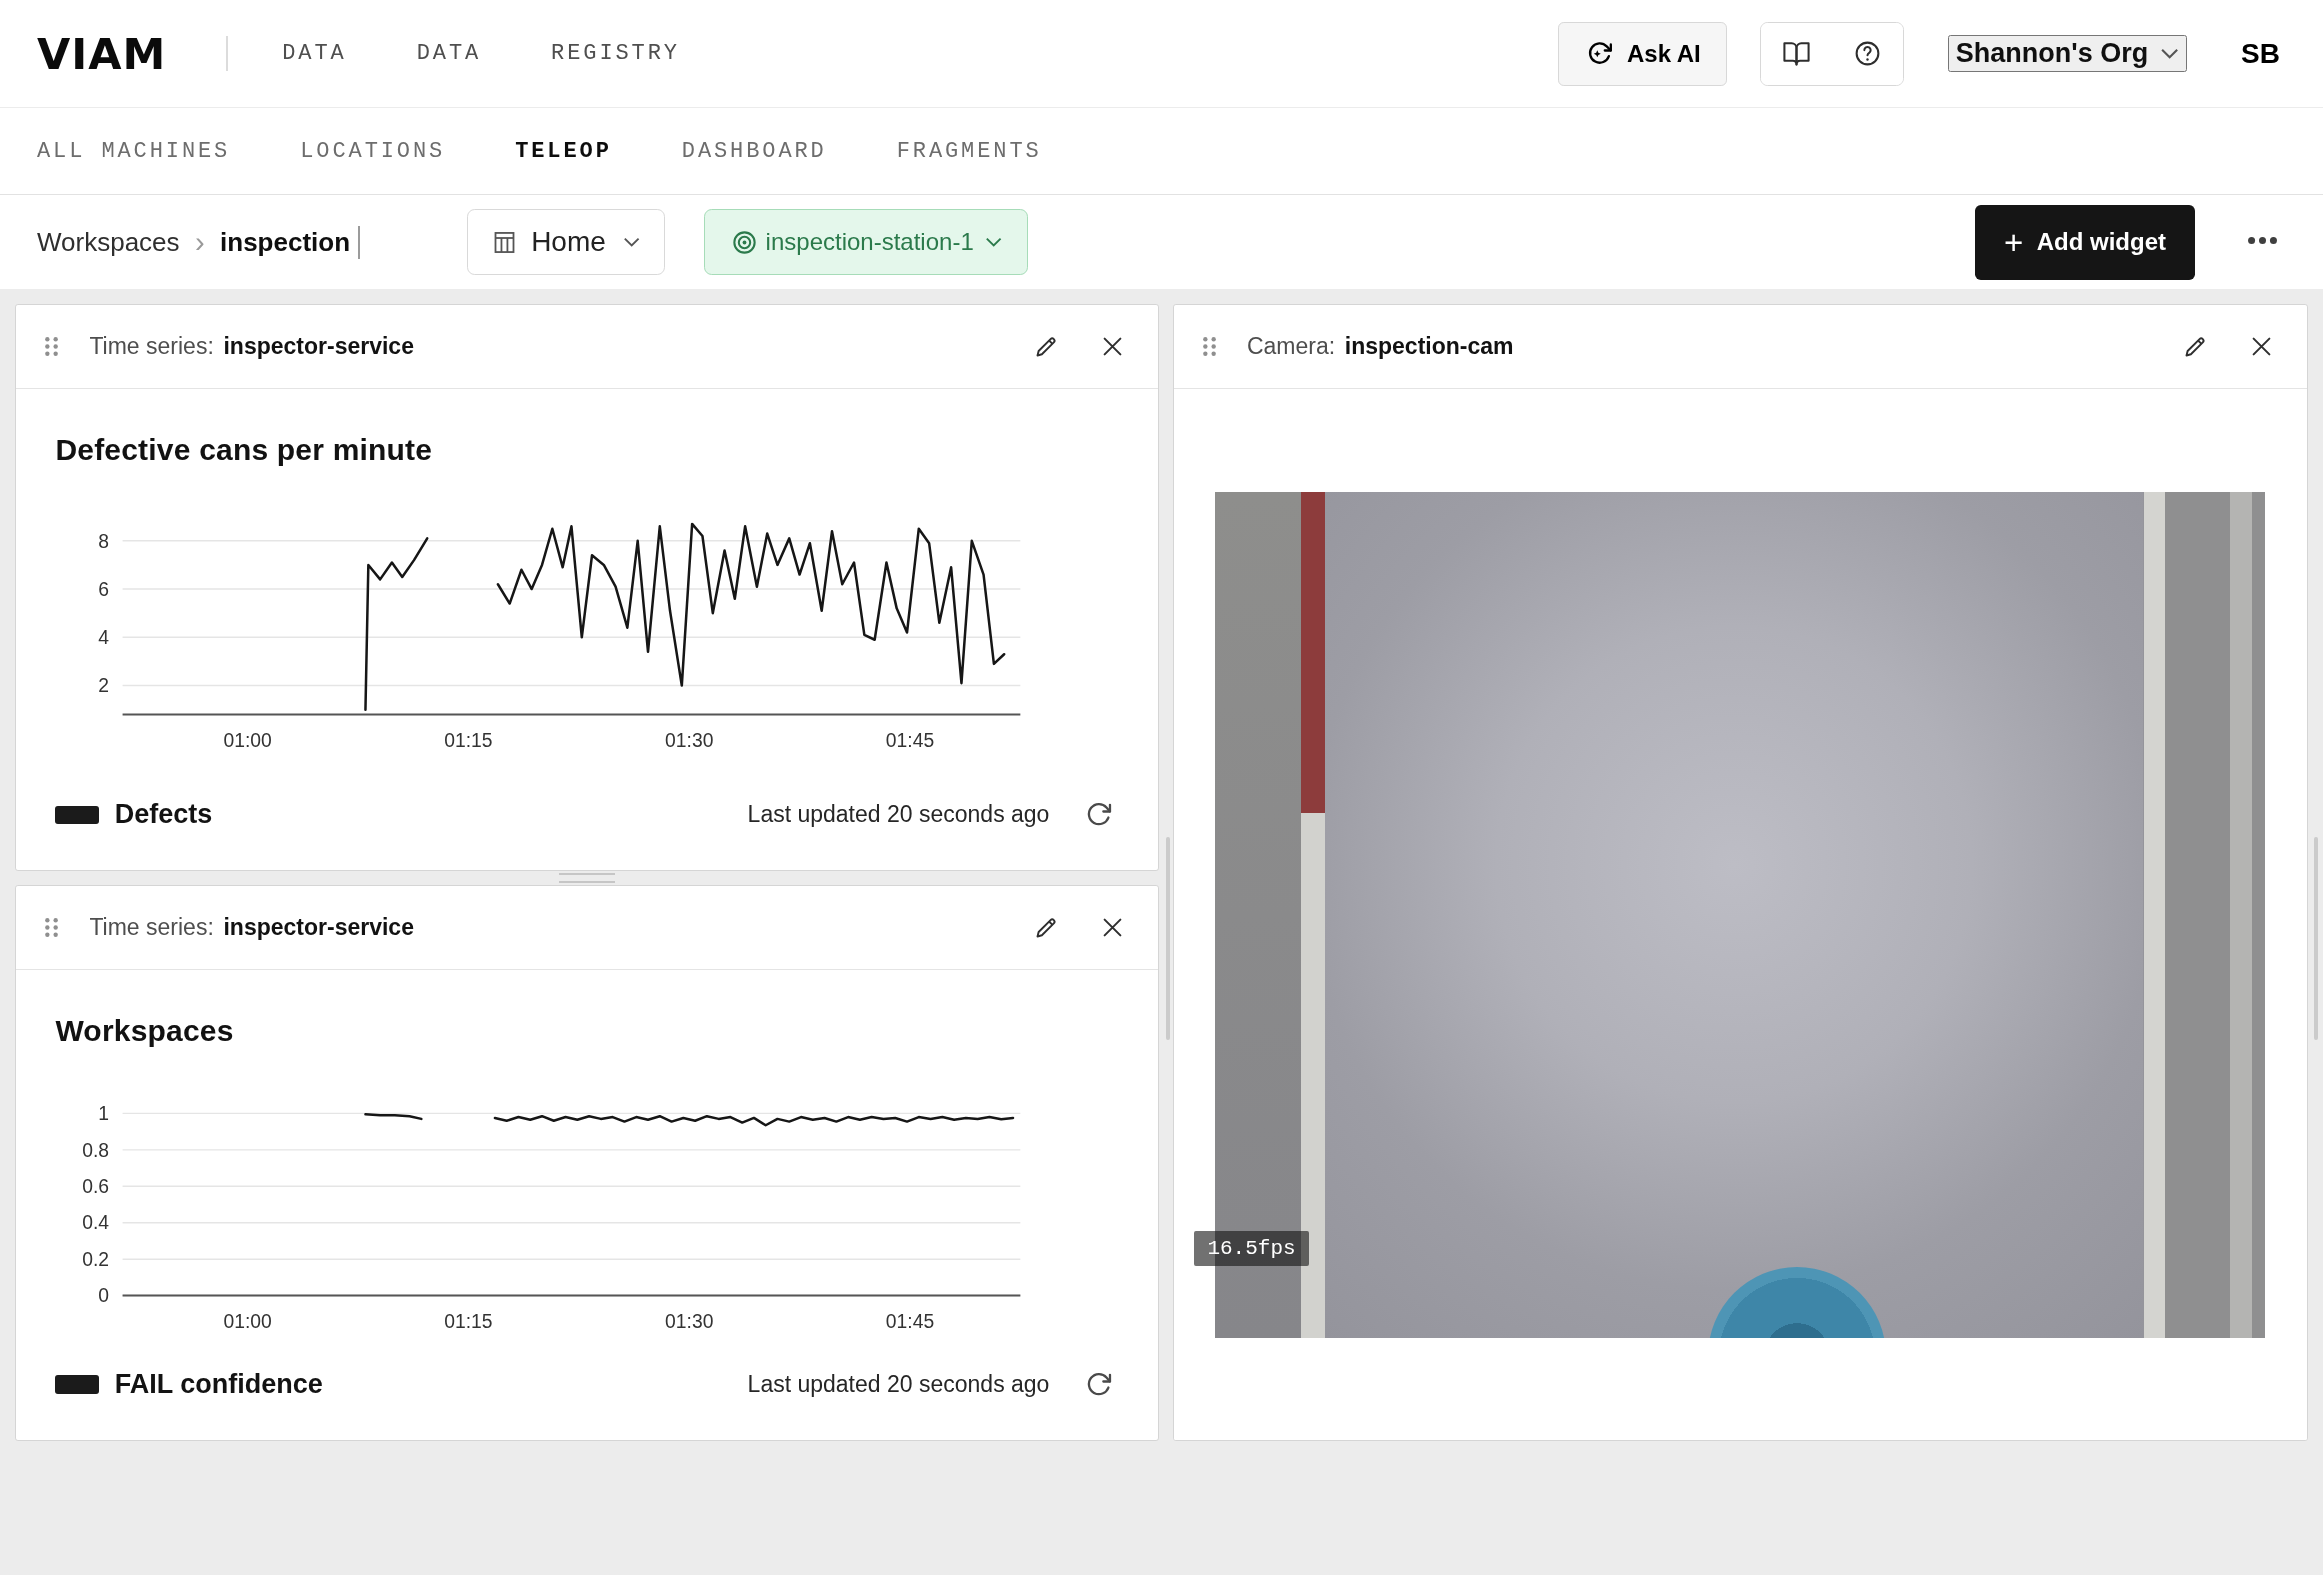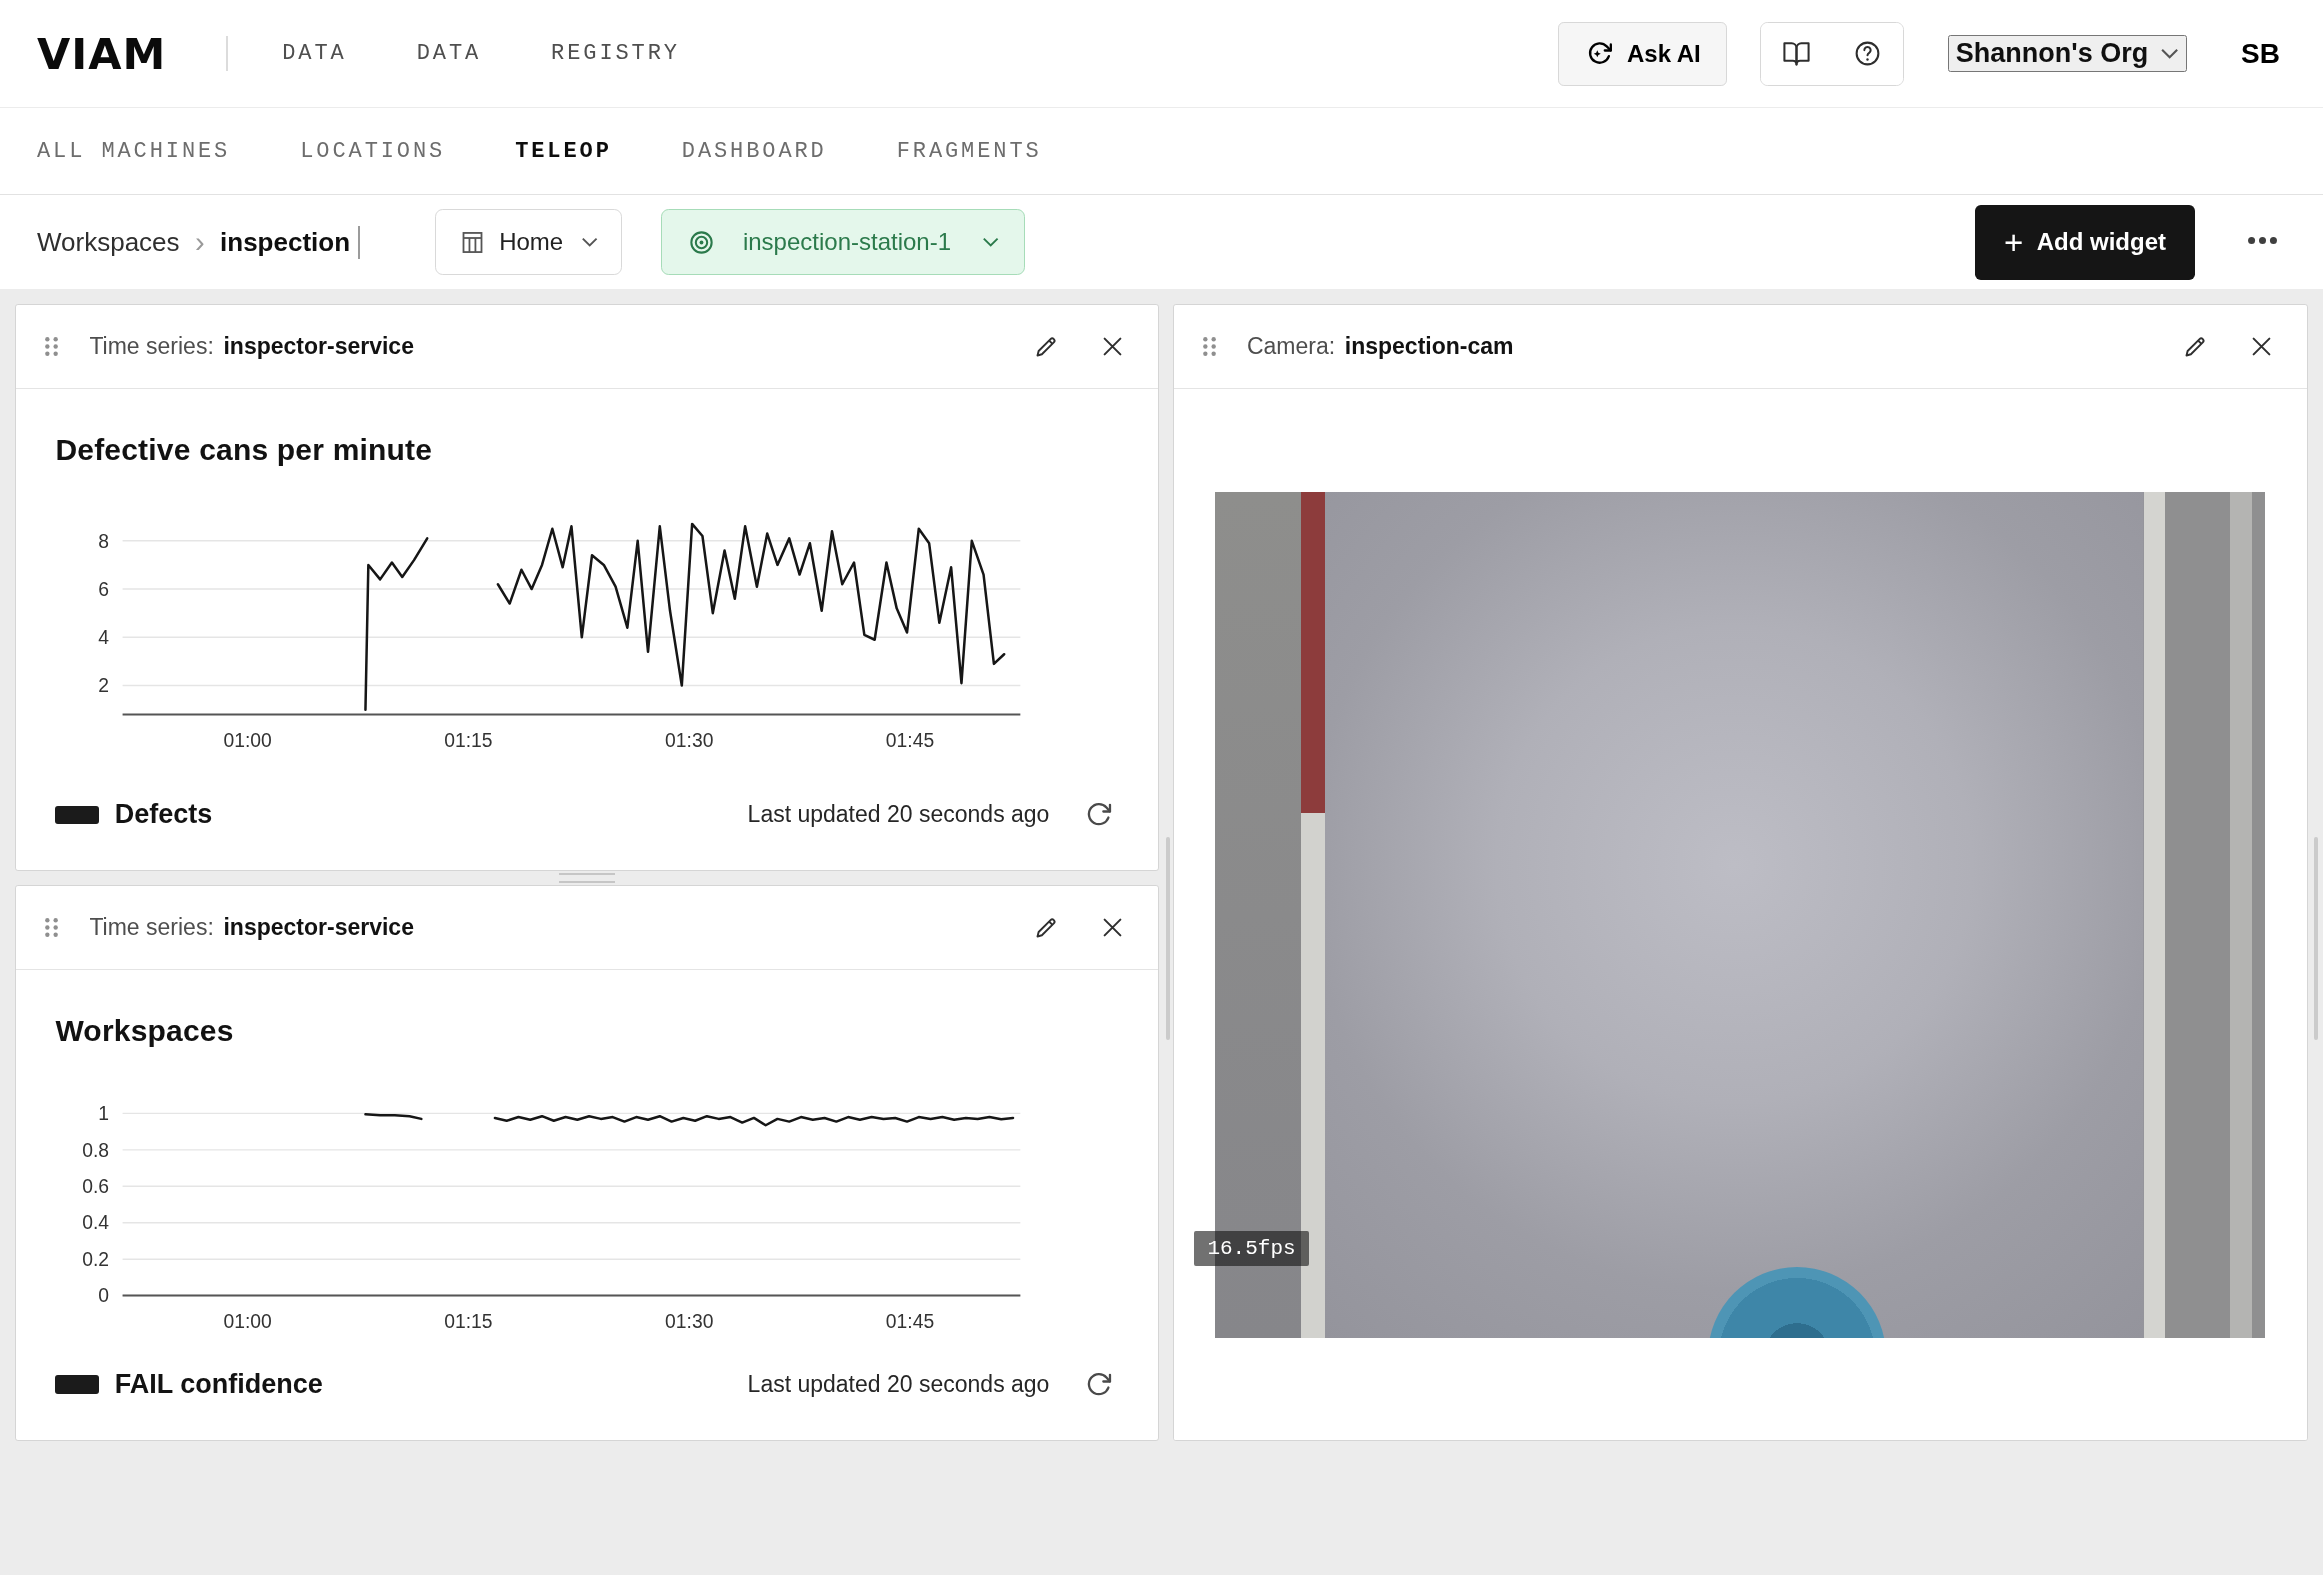--- a/index.html
+++ b/index.html
@@ -39,24 +39,24 @@
     color:#6d6d6d; background:none; border:none; padding:0; cursor:pointer; }
   .tab.active { color:#0d0d0d; font-weight:700; }
 
   
   .toolbar { height:94px; background:#fff; display:flex; align-items:center; padding:0 37px; }
   .crumb { font-size:26px; color:#2f2f2f; background:none; border:none; padding:0; cursor:pointer; }
   .crumb-sep { font-size:29px; color:#9a9a9a; margin:0 15.4px; }
   .crumb-name { font-size:26px; font-weight:700; color:#0f0f0f; }
   .cursor-bar { width:1.9px; height:33px; background:#9b9b9b; margin-left:7.7px; }
   .btn-outline { display:flex; align-items:center; gap:13.5px; height:66px; padding:0 23px;
-    border:1px solid #d9d9d9; border-radius:7.7px; background:#fff; font-size:24px;
-    color:#222; cursor:pointer; margin-left:75px; }
+    border:1px solid #d9d9d9; border-radius:7.7px; background:#fff; font-size:28px;
+    color:#222; cursor:pointer; margin-left:107px; }
   .btn-outline .chev, .pill .chev { margin-left:3.9px; }
-  .pill { display:flex; align-items:center; gap:27px; height:66px; padding:0 25px;
+  .pill { display:flex; align-items:center; gap:7px; height:66px; padding:0 25px;
     border:1.9px solid #a6dcb8; border-radius:7.7px; background:#e4f7eb; font-size:24px;
     color:#2b7a4b; font-weight:500; cursor:pointer; margin-left:39px; }
   .btn-dark { display:flex; align-items:center; gap:13.5px; height:75px; padding:0 29px;
     background:#151515; color:#fff; border:none; border-radius:5.8px; font-size:24px;
     font-weight:600; cursor:pointer; margin-left:auto; }
   .plus { font-size:33px; font-weight:400; line-height:1; }
   .overflow-btn { margin-left:44px; background:none; border:none; color:#3f3f3f; cursor:pointer; }
 
   
   .content { position:relative; height:1152px; padding:15.4px 15.4px 0; display:flex; gap:13.5px; }

